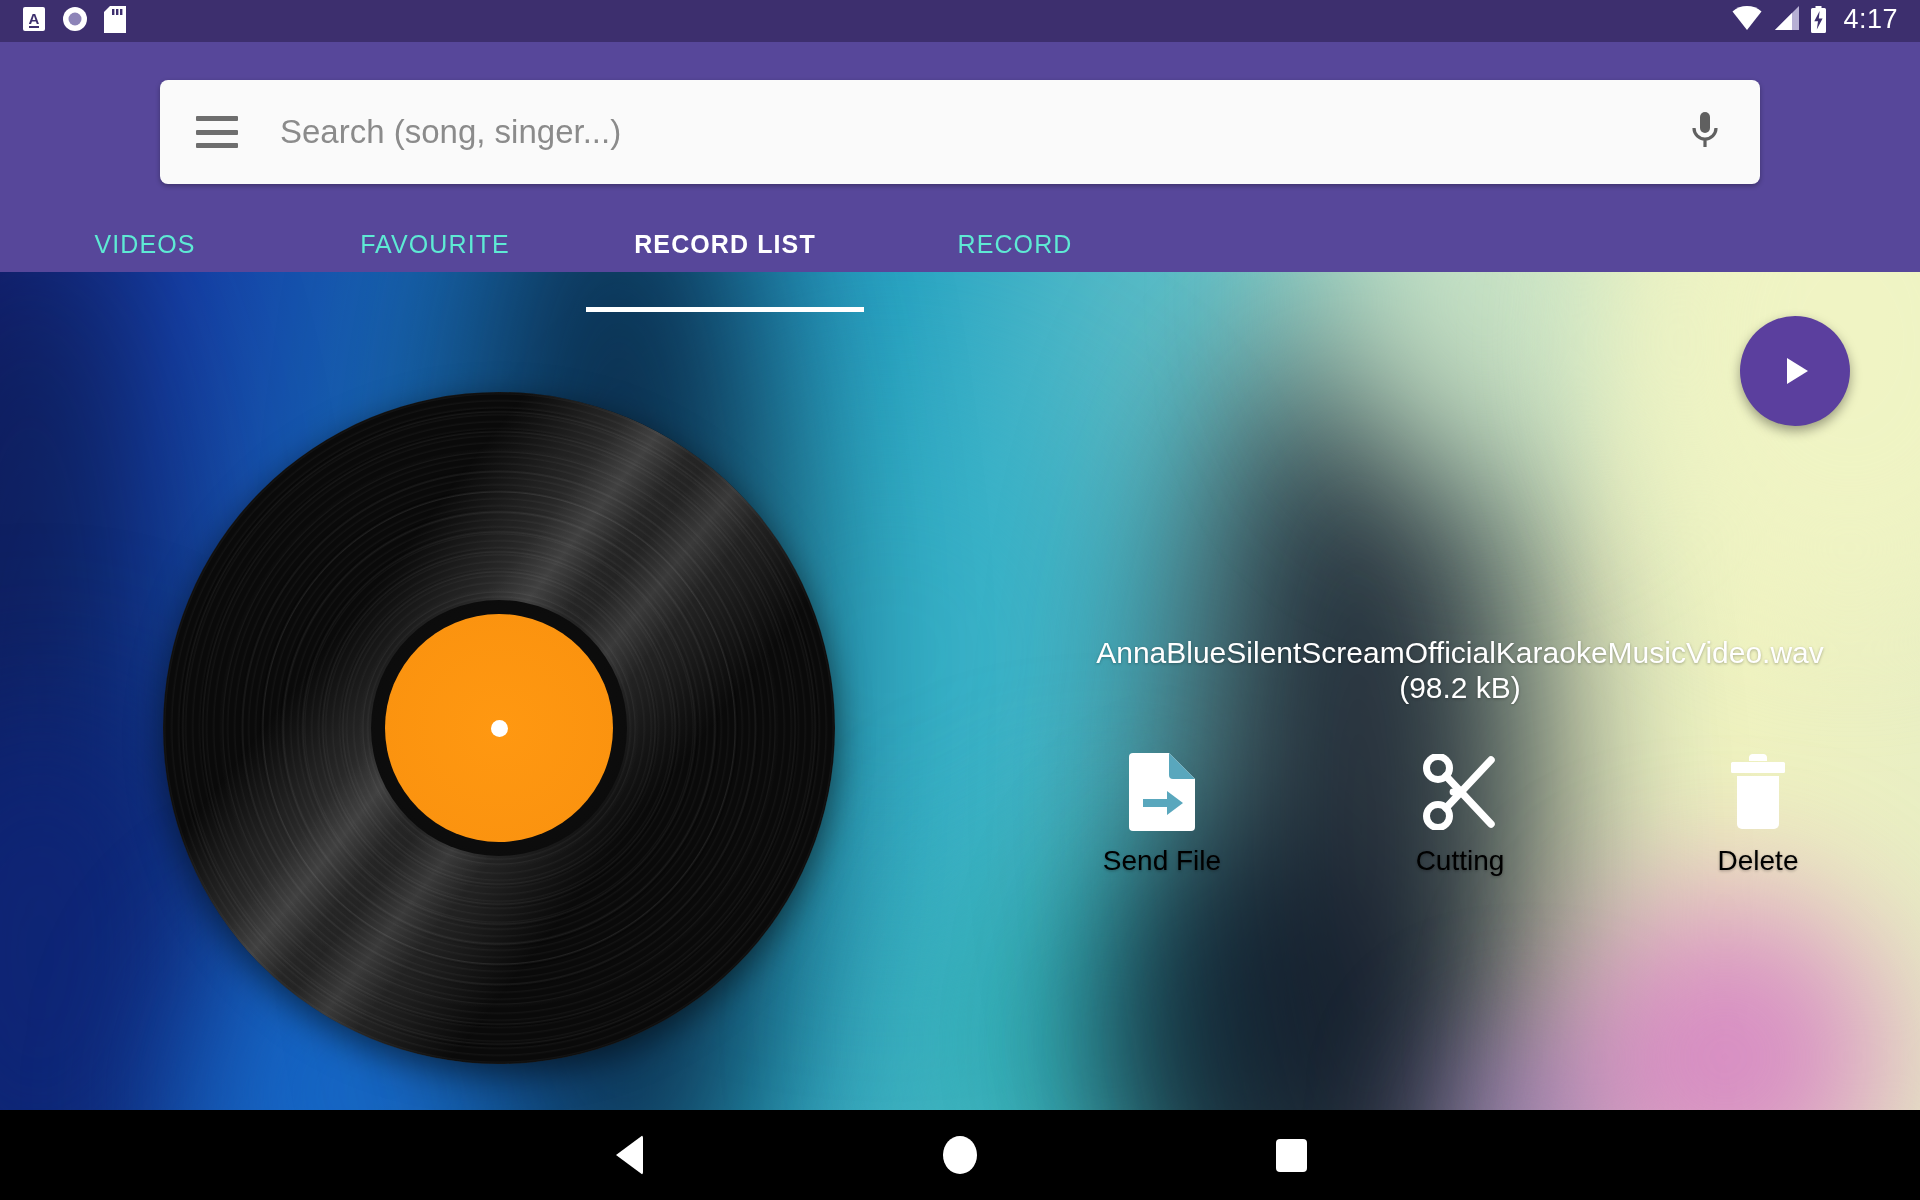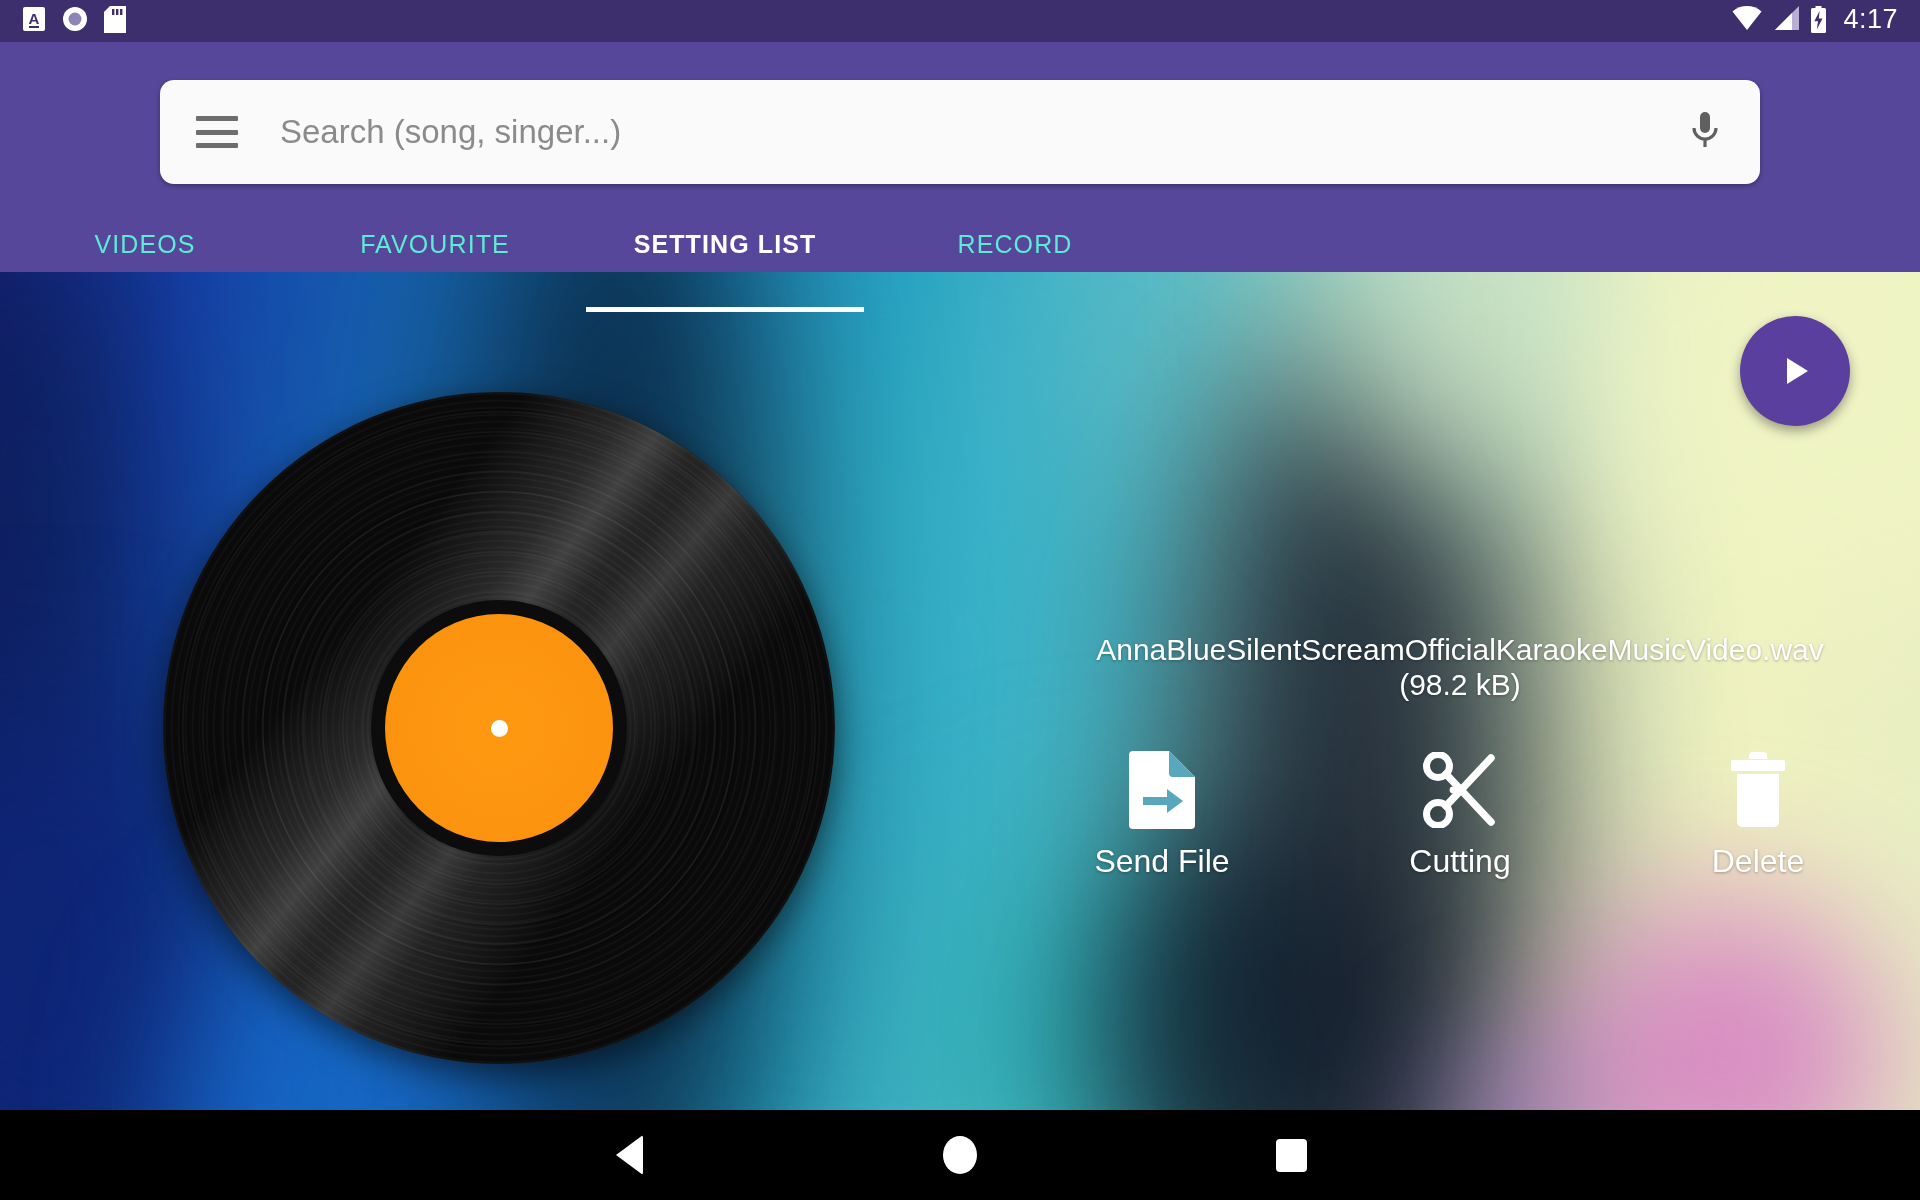--- a/index.html
+++ b/index.html
@@ -44,21 +44,21 @@
     width: 1920px; height: 230px;
     background: #57479a;
     z-index: 30;
   }
 
   .search-bar {
     position: absolute;
     left: 160px; top: 38px;
     width: 1600px; height: 104px;
     background: #fafafa;
-    border-radius: 14px;
+    border-radius: 8px;
     box-shadow: 0 2px 5px rgba(0,0,0,0.30);
     display: flex; align-items: center;
     padding: 0 28px 0 36px;
   }
   .hamburger {
     width: 42px; height: 32px;
     display: flex; flex-direction: column; justify-content: space-between;
     cursor: pointer;
     flex: 0 0 auto;
   }
@@ -348,22 +348,22 @@
     display: flex; flex-direction: column;
     align-items: center;
     cursor: pointer;
     width: 150px;
   }
   .action-icon {
     height: 78px;
     display: flex; align-items: center; justify-content: center;
   }
   .action-label {
-    color: #ffffff;
-    font-size: 32px;
+    color: #000000;
+    font-size: 28px;
     margin-top: 14px;
     text-shadow: 0 1px 3px rgba(0,0,0,0.30);
     white-space: nowrap;
   }
 
   
   .nav-bar {
     position: absolute;
     left: 0; bottom: 0;
     width: 1920px; height: 90px;
@@ -468,21 +468,21 @@
     <div class="tabs">
       <div class="tab">
         <span class="tab-label">VIDEOS</span>
 
       </div>
       <div class="tab">
         <span class="tab-label">FAVOURITE</span>
 
       </div>
       <div class="tab active">
-        <span class="tab-label">SETTING LIST</span>
+        <span class="tab-label">RECORD LIST</span>
         <span class="tab-underline"></span>
       </div>
       <div class="tab">
         <span class="tab-label">RECORD</span>
 
       </div>
     </div>
   </div>
 
   <div class="content">

